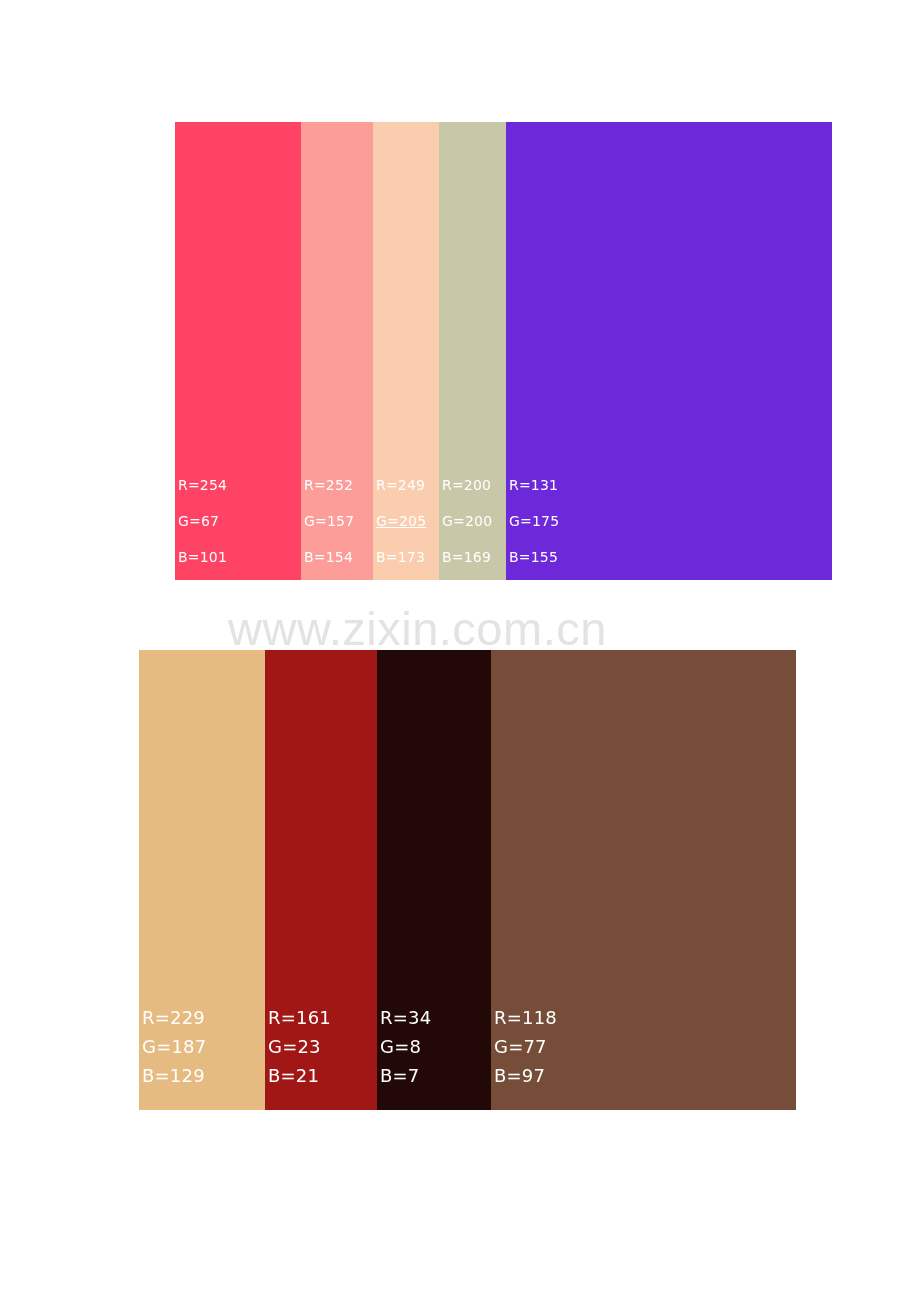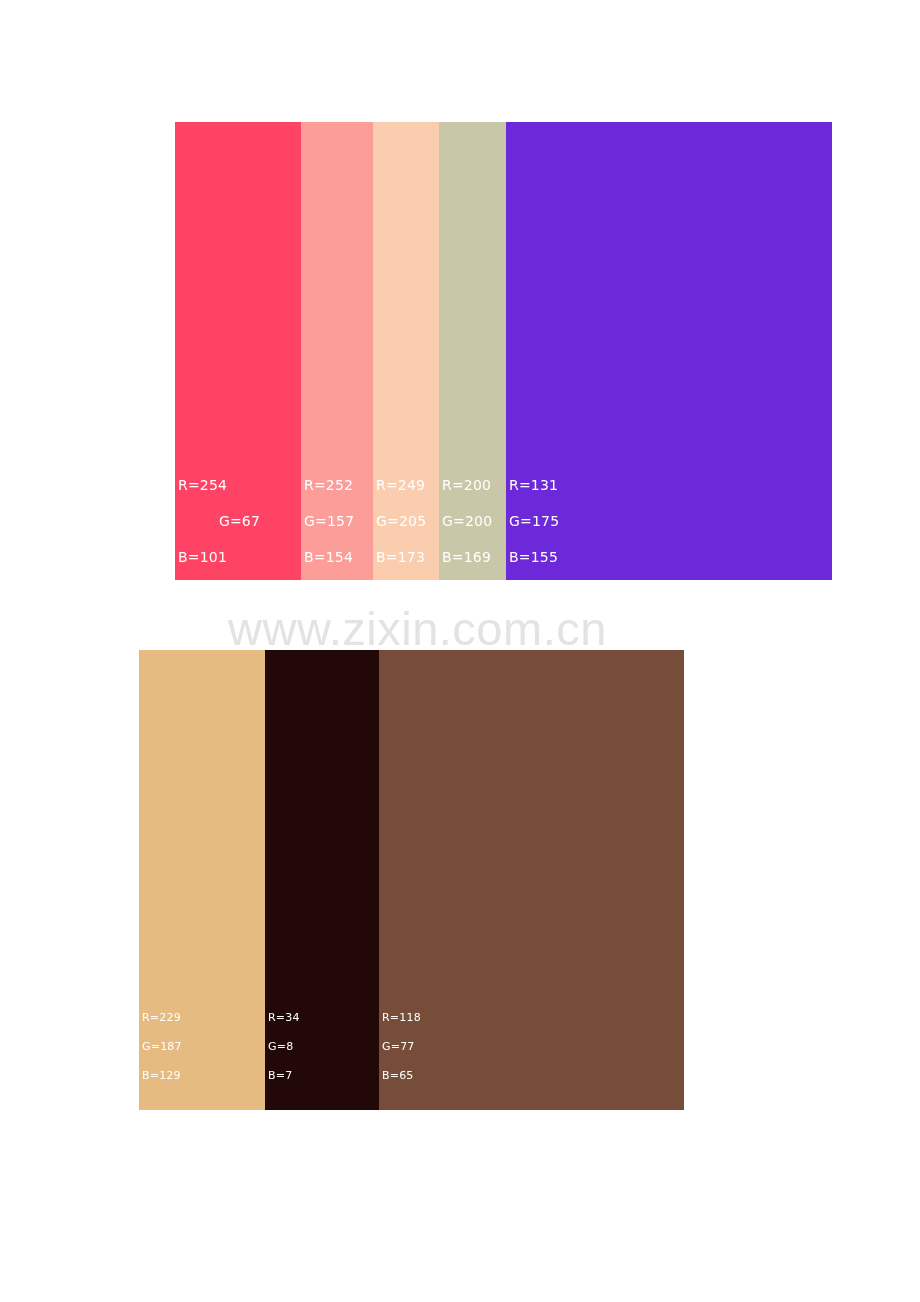--- a/index.html
+++ b/index.html
@@ -92,49 +92,49 @@
     font-family: "DejaVu Sans", sans-serif;
     font-size: 14px;
     font-weight: 500;
     line-height: 36px;
     height: 36px;
     white-space: nowrap;
     letter-spacing: 0.2px;
   }
 
   #palette-earth .label-line {
-    font-size: 11px;
+    font-size: 18px;
     line-height: 29px;
     height: 29px;
   }
 </style>
 </head>
 <body>
 
 <div class="page">
 
   <div class="palette" id="palette-warm">
       <div class="swatch" style="width: 126px; background: rgb(254, 67, 101);">
         <div class="swatch-labels">
           <div class="label-line" style="color: rgb(255, 255, 255);">R=254</div>
-          <div class="label-line" style="color: rgb(255, 255, 255); text-align: center;">G=67</div>
+          <div class="label-line" style="color: rgb(255, 255, 255);">G=67</div>
           <div class="label-line" style="color: rgb(255, 255, 255);">B=101</div>
         </div>
       </div>
       <div class="swatch" style="width: 72px; background: rgb(252, 157, 154);">
         <div class="swatch-labels">
           <div class="label-line" style="color: rgb(255, 255, 255);">R=252</div>
           <div class="label-line" style="color: rgb(255, 255, 255);">G=157</div>
           <div class="label-line" style="color: rgb(255, 255, 255);">B=154</div>
         </div>
       </div>
       <div class="swatch" style="width: 66px; background: rgb(249, 205, 173);">
         <div class="swatch-labels">
           <div class="label-line" style="color: rgb(255, 255, 255);">R=249</div>
-          <div class="label-line" style="color: rgb(255, 255, 255);">G=205</div>
+          <div class="label-line" style="color: rgb(255, 255, 255); text-decoration: underline;">G=205</div>
           <div class="label-line" style="color: rgb(255, 255, 255);">B=173</div>
         </div>
       </div>
       <div class="swatch" style="width: 67px; background: rgb(200, 200, 169);">
         <div class="swatch-labels">
           <div class="label-line" style="color: rgb(255, 255, 255);">R=200</div>
           <div class="label-line" style="color: rgb(255, 255, 255);">G=200</div>
           <div class="label-line" style="color: rgb(255, 255, 255);">B=169</div>
         </div>
       </div>
@@ -150,29 +150,36 @@
   <div class="watermark">www.zixin.com.cn</div>
 
   <div class="palette" id="palette-earth">
       <div class="swatch" style="width: 126px; background: rgb(229, 187, 129);">
         <div class="swatch-labels">
           <div class="label-line" style="color: rgb(255, 255, 255);">R=229</div>
           <div class="label-line" style="color: rgb(255, 255, 255);">G=187</div>
           <div class="label-line" style="color: rgb(255, 255, 255);">B=129</div>
         </div>
       </div>
+      <div class="swatch" style="width: 112px; background: rgb(161, 23, 21);">
+        <div class="swatch-labels">
+          <div class="label-line" style="color: rgb(255, 255, 255);">R=161</div>
+          <div class="label-line" style="color: rgb(255, 255, 255);">G=23</div>
+          <div class="label-line" style="color: rgb(255, 255, 255);">B=21</div>
+        </div>
+      </div>
       <div class="swatch" style="width: 114px; background: rgb(34, 8, 7);">
         <div class="swatch-labels">
           <div class="label-line" style="color: rgb(255, 255, 255);">R=34</div>
           <div class="label-line" style="color: rgb(255, 255, 255);">G=8</div>
           <div class="label-line" style="color: rgb(255, 255, 255);">B=7</div>
         </div>
       </div>
       <div class="swatch" style="width: 305px; background: rgb(118, 77, 57); text-decoration: underline;">
         <div class="swatch-labels">
           <div class="label-line" style="color: rgb(255, 255, 255);">R=118</div>
           <div class="label-line" style="color: rgb(255, 255, 255);">G=77</div>
-          <div class="label-line" style="color: rgb(255, 255, 255);">B=65</div>
+          <div class="label-line" style="color: rgb(255, 255, 255);">B=97</div>
         </div>
       </div>
     </div>
 
 </div>
 
 </body></html>

